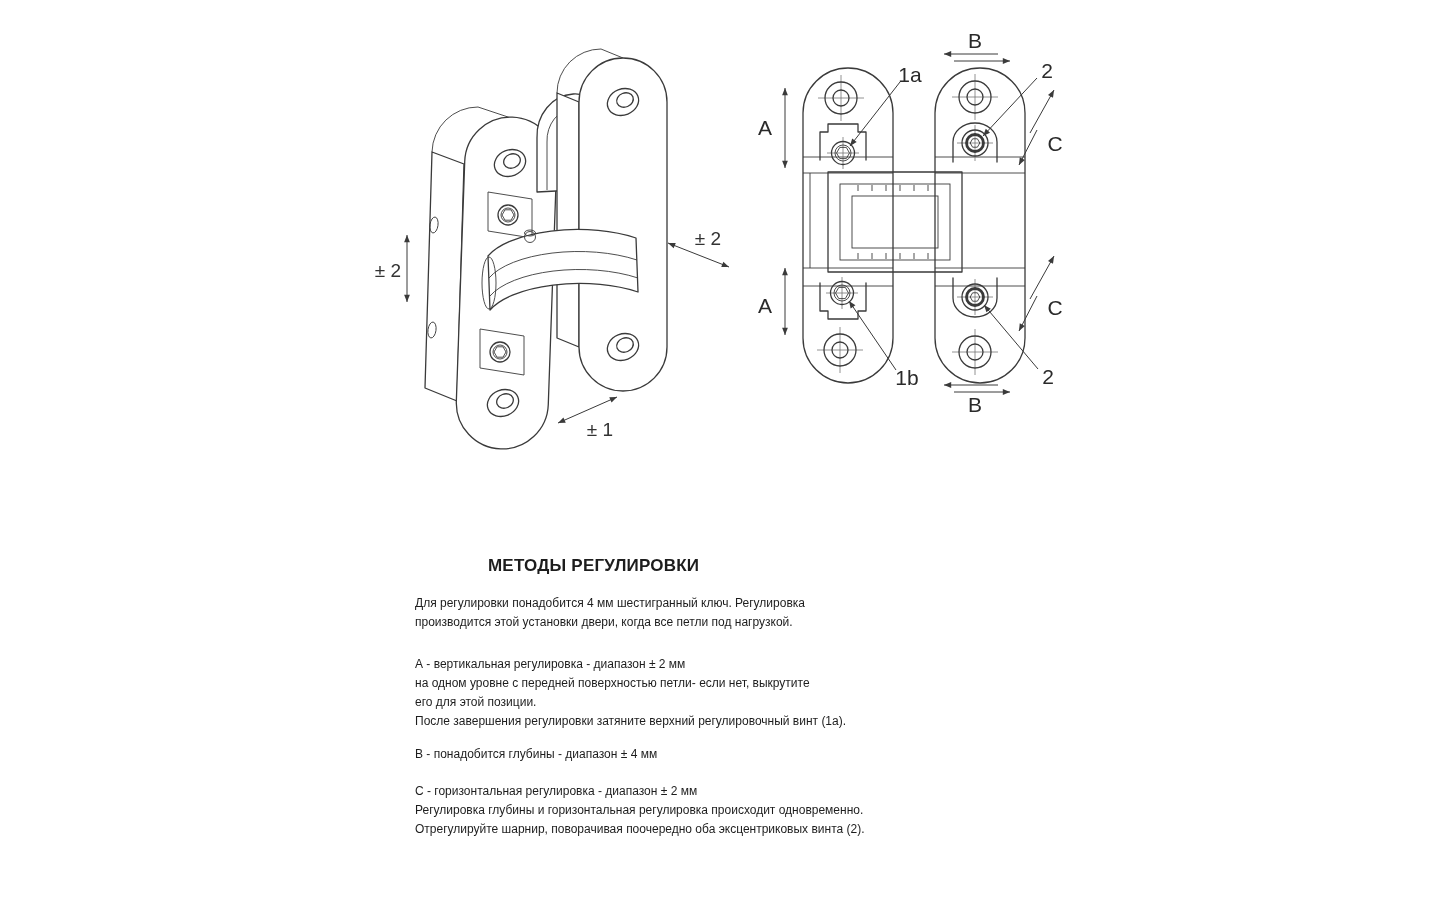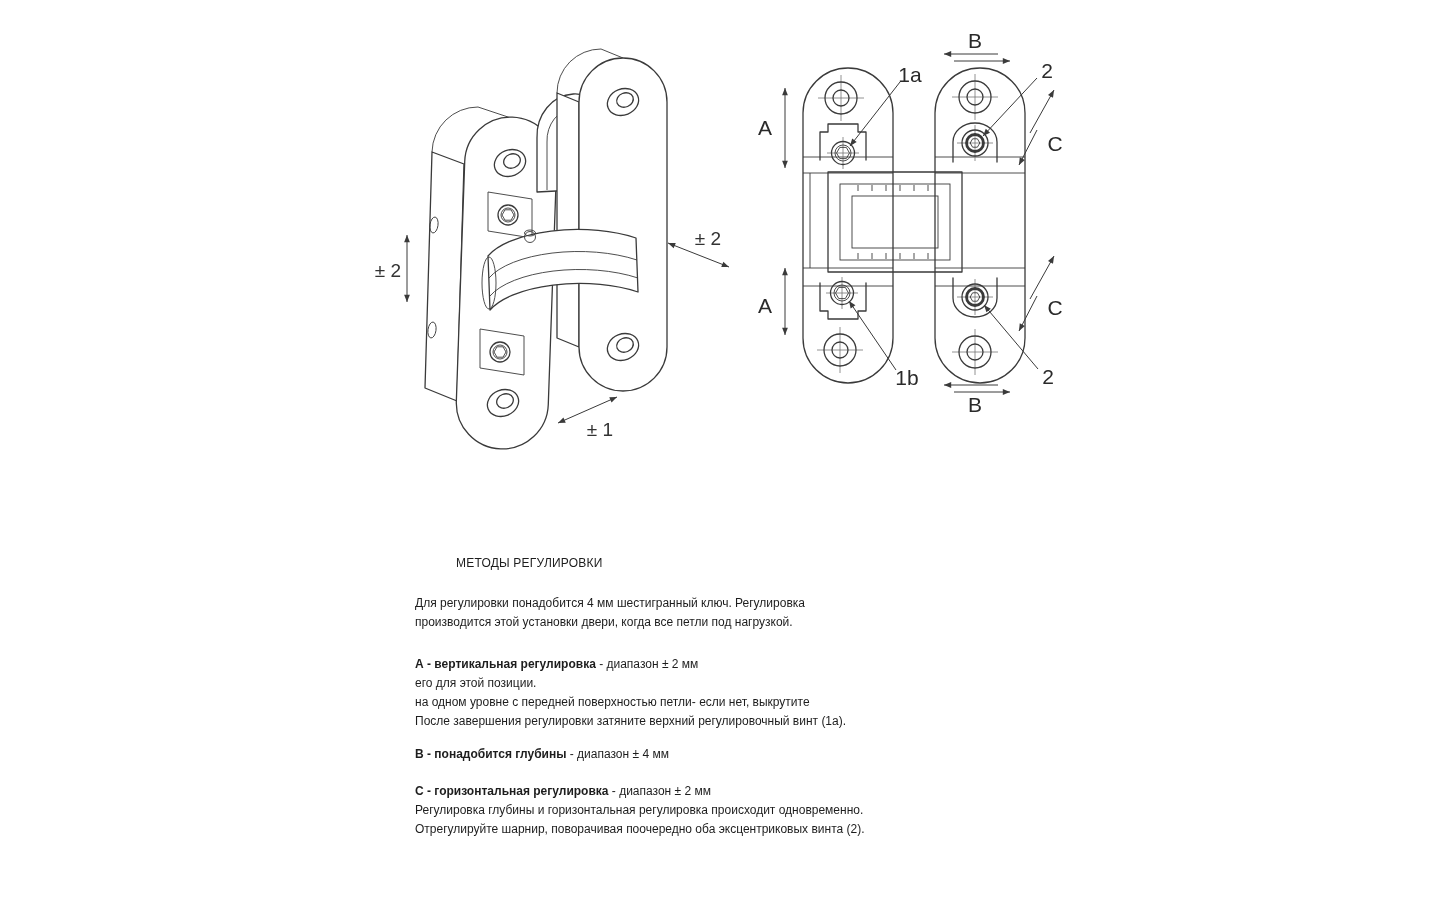--- a/index.html
+++ b/index.html
@@ -8,25 +8,25 @@
   svg .ln{fill:none;stroke:#3a3a3a;stroke-width:1.3;stroke-linejoin:round;stroke-linecap:round;}
   svg .lnw{fill:#ffffff;stroke:#3a3a3a;stroke-width:1.3;stroke-linejoin:round;}
   svg .thin{fill:none;stroke:#3a3a3a;stroke-width:0.9;}
   svg .cl{stroke:#6e6e6e;stroke-width:0.75;}
   svg .dim{fill:none;stroke:#3a3a3a;stroke-width:1;}
   svg .ring{fill:none;stroke:#3a3a3a;stroke-width:2.8;}
   svg text{fill:#2a2a2a;font-family:"Liberation Sans",sans-serif;}
   svg .lbl{font-size:21px;}
   svg .pmlbl{font-size:19px;fill:#333;}
   .drawing{position:absolute;}
-  .doc-title{position:absolute;left:456px;top:556px;font-size:12px;font-weight:normal;
+  .doc-title{position:absolute;left:488px;top:556px;font-size:17px;font-weight:bold;
              letter-spacing:.2px;}
   .textblock{position:absolute;left:415px;top:594px;font-size:12px;line-height:19px;width:680px;}
   .tline{white-space:nowrap;}
-  .b{font-weight:bold;}
+  .b{font-weight:normal;}
   .mb-intro{margin-bottom:23px;}
   .mb-a{margin-bottom:14px;}
   .mb-b{margin-bottom:18px;}
 </style>
 </head>
 <body>
 
 <div class="stage">
 
   <svg class="drawing" style="left:360px;top:30px;" width="400" height="440" viewBox="0 0 400 440">
@@ -273,22 +273,22 @@
 
   <div class="textblock">
 
     <div class="mb-intro">
       <div class="tline">Для регулировки понадобится 4 мм шестигранный ключ. Регулировка</div>
       <div class="tline">производится этой установки двери, когда все петли под нагрузкой.</div>
     </div>
 
     <div class="mb-a">
       <div class="tline"><span class="b">А - вертикальная регулировка</span><span> - диапазон ± 2 мм</span></div>
+      <div class="tline">на одном уровне с передней поверхностью петли- если нет, выкрутите</div>
       <div class="tline">его для этой позиции.</div>
-      <div class="tline">на одном уровне с передней поверхностью петли- если нет, выкрутите</div>
       <div class="tline">После завершения регулировки затяните верхний регулировочный винт (1а).</div>
     </div>
 
     <div class="mb-b">
       <div class="tline"><span class="b">В - понадобится глубины</span><span> - диапазон ± 4 мм</span></div>
     </div>
 
     <div>
       <div class="tline"><span class="b">С - горизонтальная регулировка</span><span> - диапазон ± 2 мм</span></div>
       <div class="tline">Регулировка глубины и горизонтальная регулировка происходит одновременно.</div>

